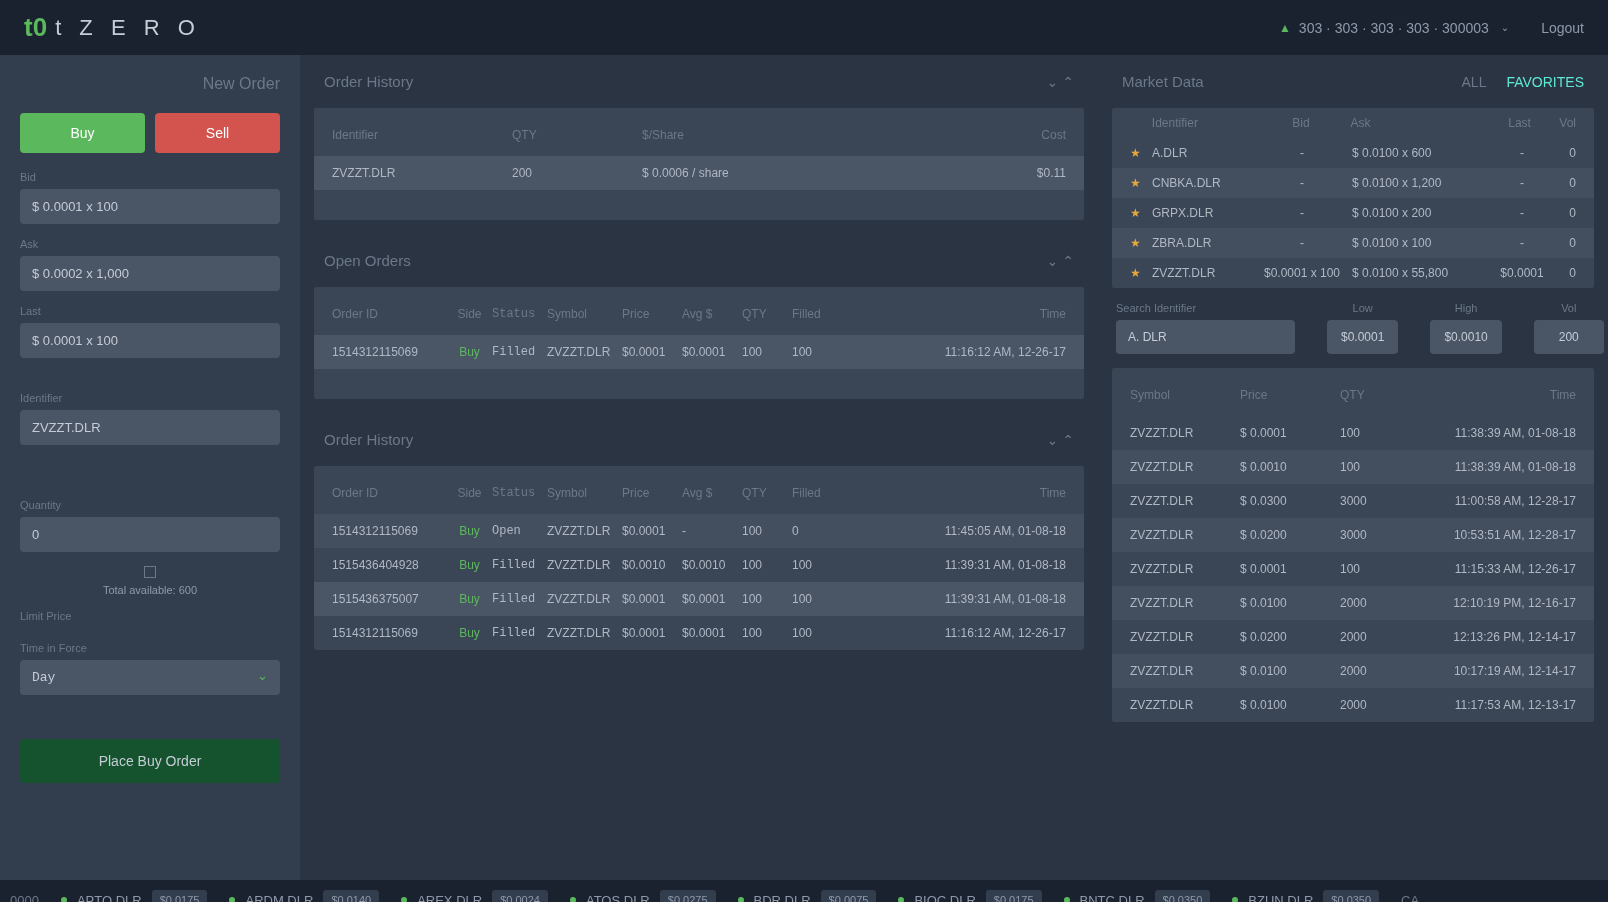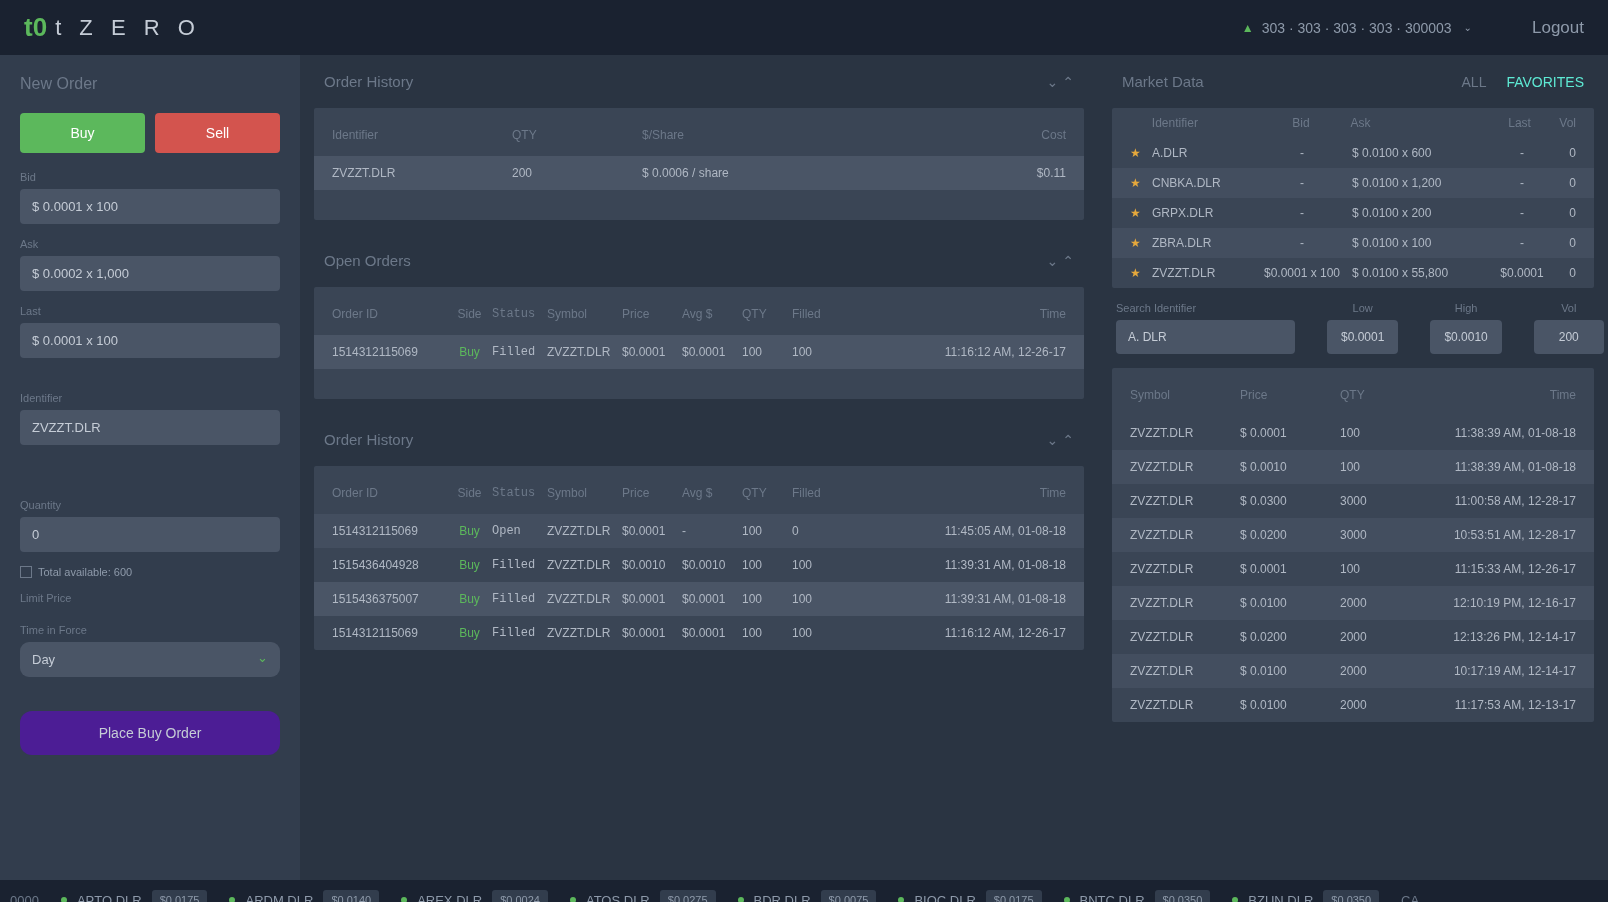--- a/index.html
+++ b/index.html
@@ -41,24 +41,24 @@
 .account-info {
   display: flex;
   align-items: center;
   color: #8e9aaa;
   font-size: 14px;
   gap: 8px;
 }
 .account-icon { color: #5cb85c; font-size: 12px; }
 .chevron { font-size: 10px; margin-left: 4px; cursor: pointer; }
 .logout-link {
-  margin-left: 60px;
+  margin-left: 32px;
   color: #8e9aaa;
   cursor: pointer;
-  font-size: 17px;
+  font-size: 14px;
 }
 
 
 .main {
   display: flex;
   height: 825px;
 }
 .left-panel {
   width: 300px;
   background: #323d4d;
@@ -85,20 +85,21 @@
   cursor: pointer;
   color: #6c7889;
 }
 .panel-collapse span { font-size: 14px; }
 
 
 .new-order-title {
   font-size: 16px;
   color: #6c7889;
   margin-bottom: 20px;
+  text-align: right;
 }
 .buy-sell-row {
   display: flex;
   gap: 10px;
   margin-bottom: 18px;
 }
 .btn-buy, .btn-sell {
   flex: 1;
   padding: 12px 0;
   border: none;
@@ -123,59 +124,61 @@
   border: none;
   border-radius: 4px;
   padding: 10px 12px;
   color: #c5ccd6;
   font-size: 13px;
 }
 .field-select {
   width: 100%;
   background: #4a5566;
   border: none;
-  border-radius: 9px;
+  border-radius: 4px;
   padding: 10px 12px;
   color: #c5ccd6;
   font-size: 13px;
   appearance: none;
   position: relative;
+  font-family: Liberation Mono, monospace;
 }
 .select-wrap { position: relative; }
 .select-wrap::after {
   content: "⌄";
   position: absolute;
   right: 12px;
   top: 8px;
   color: #5cb85c;
   pointer-events: none;
 }
 .total-available {
   font-size: 11px;
   color: #8e9aaa;
   display: flex;
   align-items: center;
   gap: 6px;
   margin-bottom: 14px;
+  flex-direction: column;
 }
 .checkbox {
   width: 12px; height: 12px;
   border: 1px solid #6c7889;
   display: inline-block;
 }
 .place-order-btn {
   width: 100%;
   padding: 14px 0;
-  background: #4c1d95;
+  background: #14532d;
   border: none;
-  border-radius: 12px;
+  border-radius: 4px;
   color: #c5ccd6;
   font-size: 14px;
   cursor: pointer;
-  margin-top: 20px;
+  margin-top: 30px;
 }
 .spacer-gap { height: 40px; }
 .section-wrap {
   margin: 0 14px;
 }
 .section-header {
   display: flex;
   align-items: center;
   padding: 18px 10px;
   font-size: 15px;

